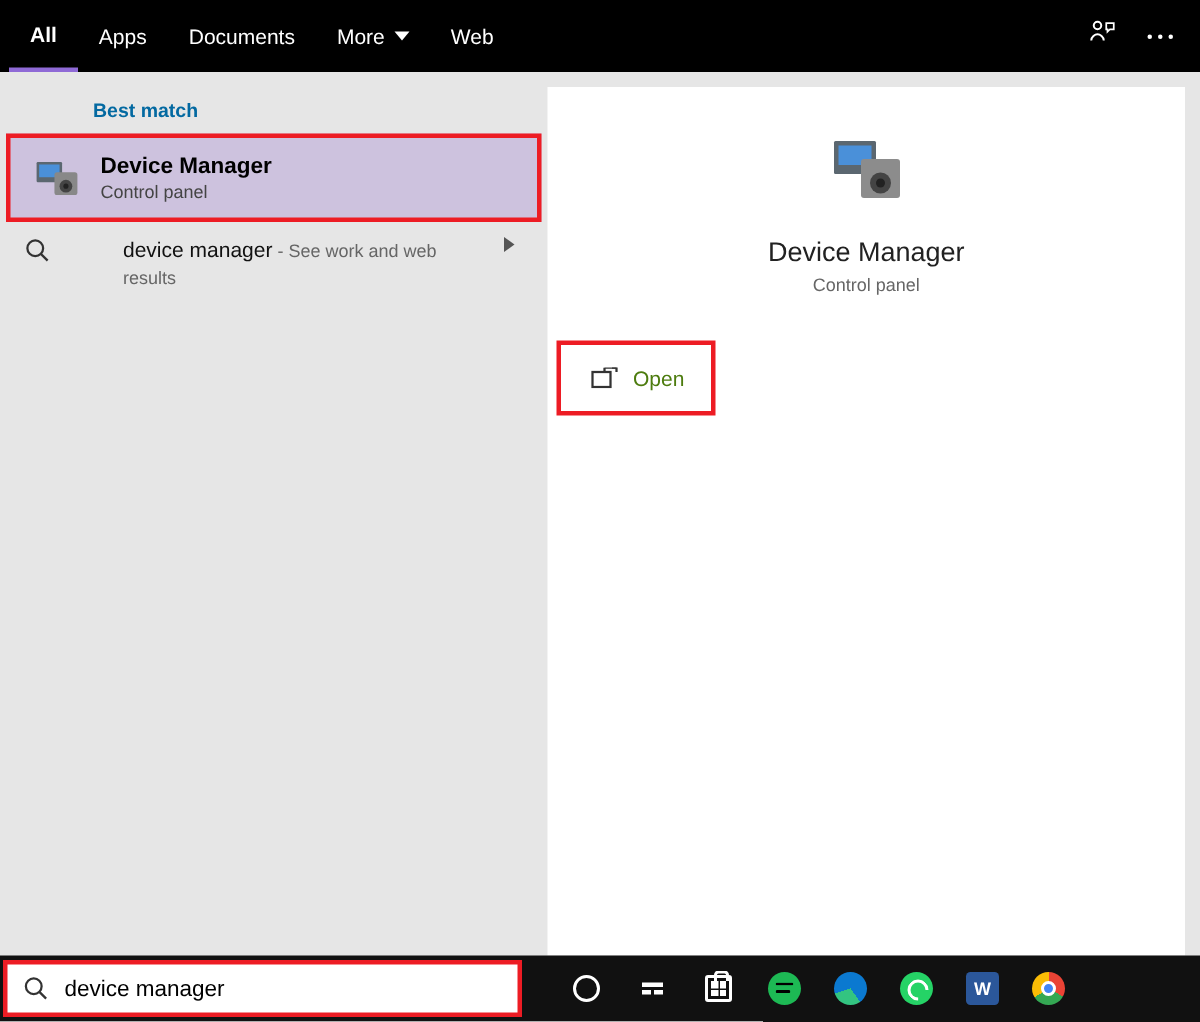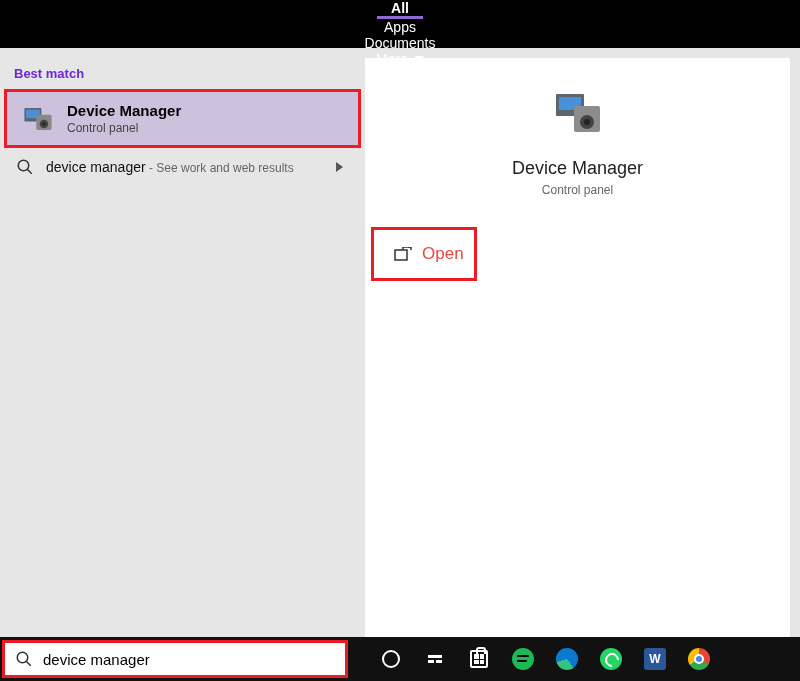--- a/index.html
+++ b/index.html
@@ -1,62 +1,62 @@
 <!DOCTYPE html>
 <html><head>
 <meta charset="utf-8">
 <style>
   * { box-sizing: border-box; margin: 0; padding: 0; font-family: "Segoe UI", Tahoma, sans-serif; }
   body { width: 800px; height: 681px; background: #e6e6e6; overflow: hidden; position: relative; }
 
   
-  .topbar { background: #000; height: 48px; display: flex; align-items: center; padding: 0 6px; position: relative; flex-direction: column; }
+  .topbar { background: #000; height: 48px; display: flex; align-items: center; padding: 0 6px; position: relative; }
   .tab { color: #fff; font-size: 14px; padding: 0 14px; height: 48px; display: flex; align-items: center; cursor: pointer; }
   .tab.active { border-bottom: 3px solid #8f6ad6; font-weight: 600; }
   .more-chev { width: 0; height: 0; border-left: 5px solid transparent; border-right: 5px solid transparent; border-top: 6px solid #fff; margin-left: 6px; }
   .topbar-right { margin-left: auto; display: flex; align-items: center; gap: 20px; padding-right: 12px; }
   .feedback-icon svg, .ellipsis svg { stroke: #fff; fill: none; }
   .ellipsis { display: flex; gap: 4px; }
   .ellipsis .dot { width: 3px; height: 3px; background: #fff; border-radius: 50%; }
 
   
   .main { display: flex; height: 589px; background: #e6e6e6; }
   .left { width: 365px; padding-top: 10px; }
   .right { flex: 1; padding: 10px 10px 0 0; }
 
-  .section-label { font-size: 13px; font-weight: 600; color: #6d28d9; padding: 8px 14px; }
+  .section-label { font-size: 13px; font-weight: 600; color: #0369a1; padding: 8px 14px; margin-left: 48px; }
 
   .best-match-item {
     display: flex; align-items: center; padding: 10px 14px;
     background: #cdc2de; margin: 0 4px;
     border: 3px solid #ed1c24;
   }
   .bm-icon { width: 34px; height: 30px; display:flex; align-items:center; justify-content:center; }
   .bm-text { margin-left: 12px; }
   .bm-title { font-size: 15px; font-weight: 700; color: #000; }
   .bm-sub { font-size: 12px; color: #444; margin-top: 2px; }
 
-  .web-item { display:flex; align-items:center; padding: 10px 14px; cursor:pointer; }
+  .web-item { display:flex; padding: 10px 14px; cursor:pointer;gap:36px; }
   .web-icon { width: 22px; display:flex; justify-content:center; }
   .web-text { margin-left: 10px; flex:1; }
   .web-title { font-size: 14px; color: #111; }
   .web-sub { font-size: 12px; color: #666; display:inline; }
   .web-chev { width: 0; height: 0; border-top: 5px solid transparent; border-bottom: 5px solid transparent; border-left: 7px solid #555; margin-right: 8px; }
 
   
   .detail-panel { background: #fff; height: 100%; padding-top: 30px; text-align: center; }
   .detail-icon { margin: 0 auto 14px; width: 56px; height: 56px; display:flex; align-items:center; justify-content:center; }
   .detail-title { font-size: 18px; color: #222; }
   .detail-sub { font-size: 12px; color: #666; margin-top: 4px; }
   .open-row {
     display:flex; align-items:center; padding: 14px 20px; margin: 30px 6px 0 6px;
     border: 3px solid #ed1c24; width: 106px; cursor:pointer;
   }
   .open-icon { width: 18px; height: 14px; margin-right: 10px; }
-  .open-label { font-size: 17px; color: #ef4444; }
+  .open-label { font-size: 14px; color: #4d7c0f; }
 
   
   .taskbar {
     position: absolute; bottom: 0; left: 0; width: 800px; height: 44px;
     background: #111; display: flex; align-items: center;
   }
   .searchbox {
     background: #fff; height: 38px; width: 346px;
     display: flex; align-items: center; padding: 0 10px;
     border: 3px solid #ed1c24; margin-left: 2px;

